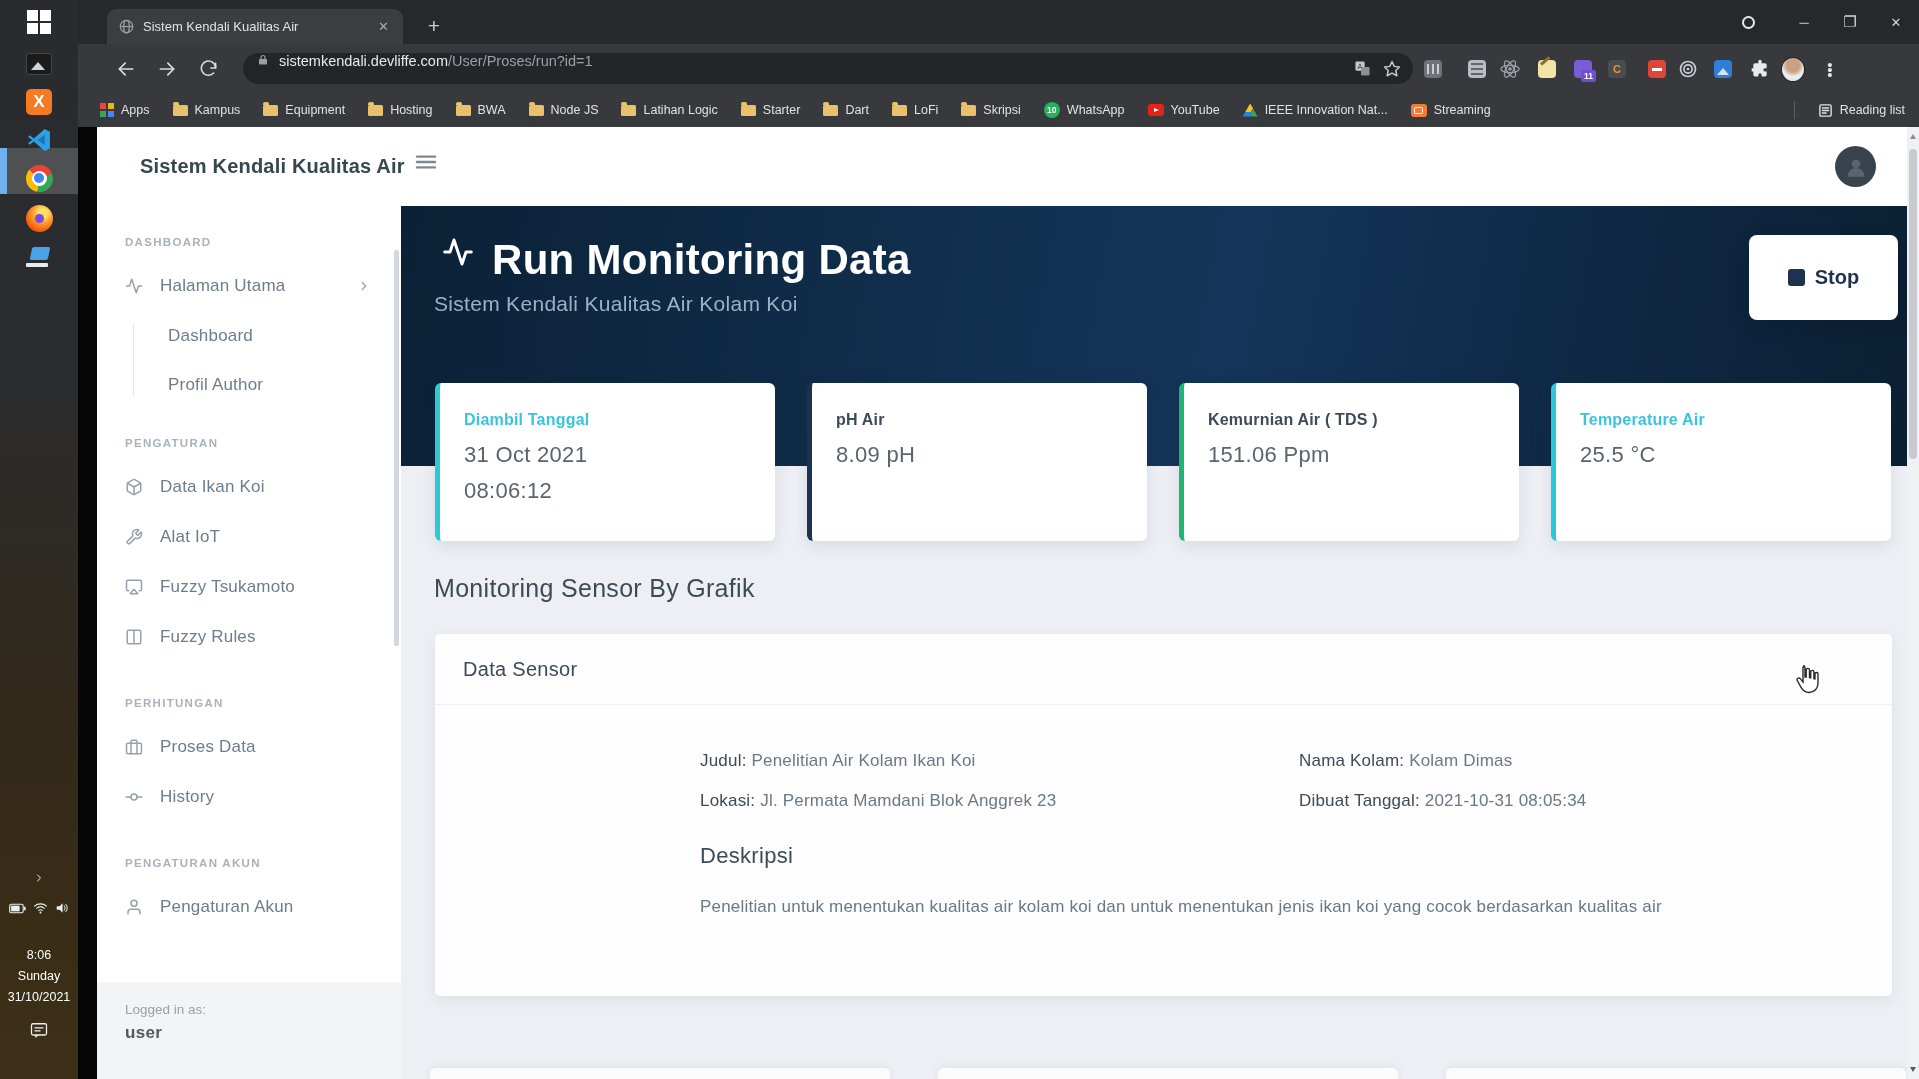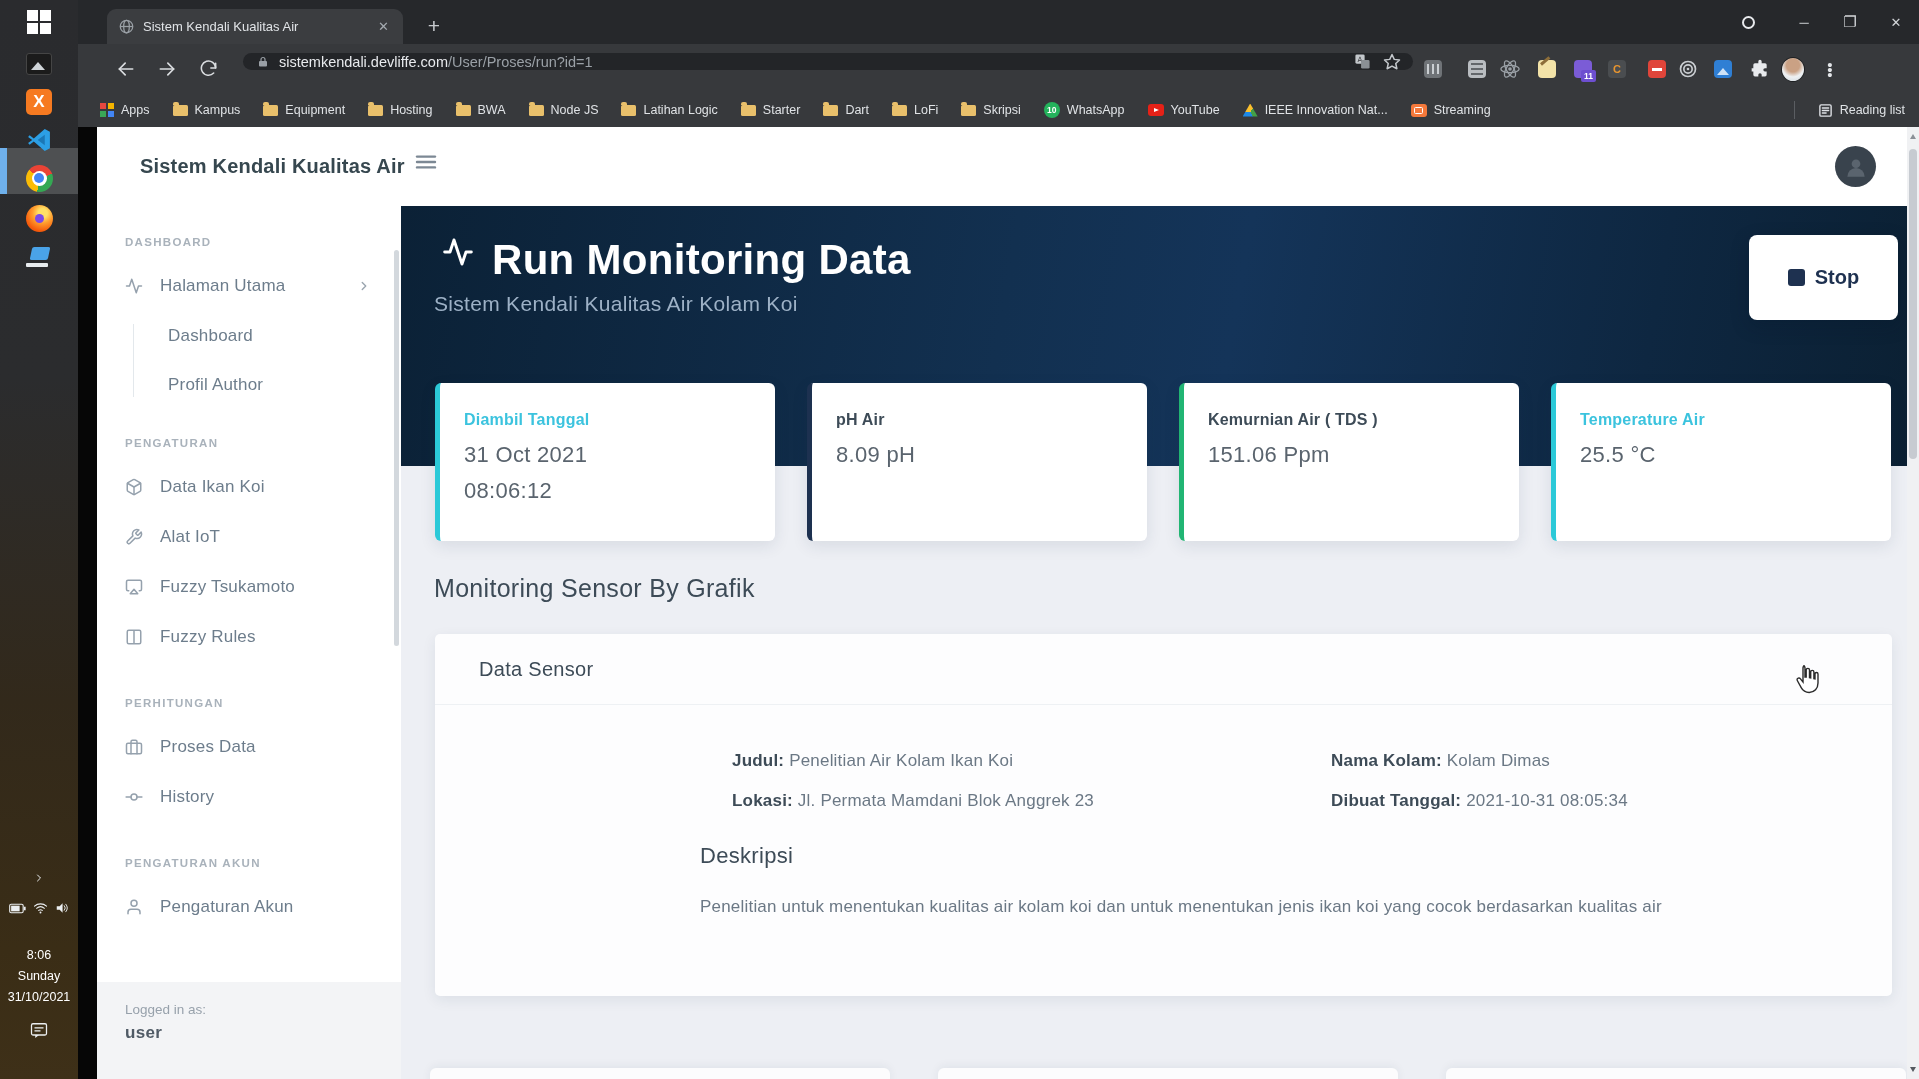--- a/index.html
+++ b/index.html
@@ -37,21 +37,21 @@
   .tab { position:absolute; left:29px; top:9px; width:296px; height:35px; background:#3b3d40; border-radius:9px 9px 0 0; display:flex; align-items:center; padding:0 10px 0 12px; }
   .tab-title { color:#e0e3e6; font-size:13px; margin-left:9px; flex:1; white-space:nowrap; overflow:hidden; }
   .tab-close { color:#a5abb1; font-size:13px; padding:0 4px; }
   .newtab { position:absolute; left:342px; top:13px; color:#c6c9cd; font-size:21px; line-height:26px; width:28px; text-align:center; }
   .wincontrols { position:absolute; right:0; top:0; height:44px; display:flex; align-items:center; }
   .wc { width:46px; text-align:center; color:#d2d5d8; font-size:13px; }
   .rec-ring { width:13px; height:13px; border:2px solid #e8eaed; border-radius:50%; margin-right:26px; }
 
   .toolbar { position:relative; height:49px; background:#37393c; }
   .nav-btn { position:absolute; top:12px; width:26px; height:26px; display:flex; align-items:center; justify-content:center; color:#dadde0; }
-  .urlpill { position:absolute; left:165px; top:9px; width:1170px; height:17px; background:#232528; border-radius:16px; display:flex; align-items:center; padding:0 12px 0 14px; }
+  .urlpill { position:absolute; left:165px; top:9px; width:1170px; height:31px; background:#232528; border-radius:16px; display:flex; padding:0 12px 0 14px; }
   .url-text { font-size:14.5px; margin-left:10px; white-space:nowrap; overflow:hidden; flex:1; }
   .url-domain { color:#e8eaed; } .url-path { color:#9aa0a6; }
   .pill-ico { margin-left:12px; display:flex; align-items:center; }
   .ext { position:absolute; top:13px; width:24px; height:24px; display:flex; align-items:center; justify-content:center; }
   .sq { width:18px; height:18px; border-radius:4px; position:relative; }
   .badge11 { position:absolute; right:-4px; bottom:-4px; background:#6d4fd0; color:#fff; font-size:8.5px; padding:1px 3px; border-radius:2px; font-weight:bold; }
   .avatar-sm { width:25px; height:25px; border-radius:50%; background:radial-gradient(circle at 50% 32%,#caa184 0 34%,#eef1f3 60%,#cfd8de 100%); border:1px solid #1e2022; }
   .kebab { color:#e2e5e8; font-size:15px; letter-spacing:0; line-height:5px; }
 
   .bookmarksbar { position:relative; height:34px; background:#37393c; display:flex; align-items:center; padding:0 14px 0 22px; gap:23px; color:#e0e3e6; font-size:12.5px; }
@@ -111,26 +111,26 @@
   .statrow { position:absolute; left:34px; top:177px; display:flex; gap:32px; z-index:2; }
   .stat-card { width:340px; height:158px; background:#fff; border-radius:6px; border-left:5px solid #2bc9d8;
     box-shadow:0 5px 16px rgba(25,45,75,.10); padding:28px 0 0 24px; }
   .stat-label { font-size:16px; font-weight:600; letter-spacing:.2px; }
   .stat-v { font-size:22px; color:#5a646e; margin-top:13px; letter-spacing:.3px; }
 
   .sectiontitle { position:absolute; left:33px; top:368px; font-size:25px; font-weight:500; color:#3d4b57; letter-spacing:.3px; }
 
   .datacard { position:absolute; left:34px; top:428px; width:1457px; height:362px; background:#fdfdfe; border-radius:5px;
     box-shadow:0 4px 14px rgba(25,45,75,.08); }
-  .dc-header { height:71px; border-bottom:1px solid #eef1f4; display:flex; align-items:center; padding-left:44px;
+  .dc-header { height:71px; border-bottom:1px solid #eef1f4; display:flex; align-items:center; padding-left:28px;
     font-size:20px; color:#3d4b57; letter-spacing:.3px; }
   .dc-body { padding:46px 0 0 265px; }
   .detail-grid { display:grid; grid-template-columns:599px 560px; row-gap:20px; }
   .detail { font-size:17px; color:#6b7885; letter-spacing:.2px; }
-  .detail b { color:#3d4b57; font-weight:bold;margin-left:32px; }
+  .detail b { color:#3d4b57; font-weight:normal; }
   .desk-title { font-size:22px; font-weight:500; color:#3d4b57; margin-top:32px; letter-spacing:.3px; }
   .desk-text { font-size:17px; color:#6b7885; margin-top:22px; width:1091px; line-height:31px; letter-spacing:.2px; }
 
   .bottomrow { position:absolute; left:29px; top:862px; display:flex; gap:48px; }
   .stub { width:460px; height:60px; background:#fcfcfd; border-radius:6px 6px 0 0; box-shadow:0 -2px 10px rgba(25,45,75,.06); }
 
   .cursor { position:absolute; left:1392px; top:458px; z-index:9; }
 
   .fi { stroke:currentColor; fill:none; stroke-width:2; stroke-linecap:round; stroke-linejoin:round; }
 </style>

